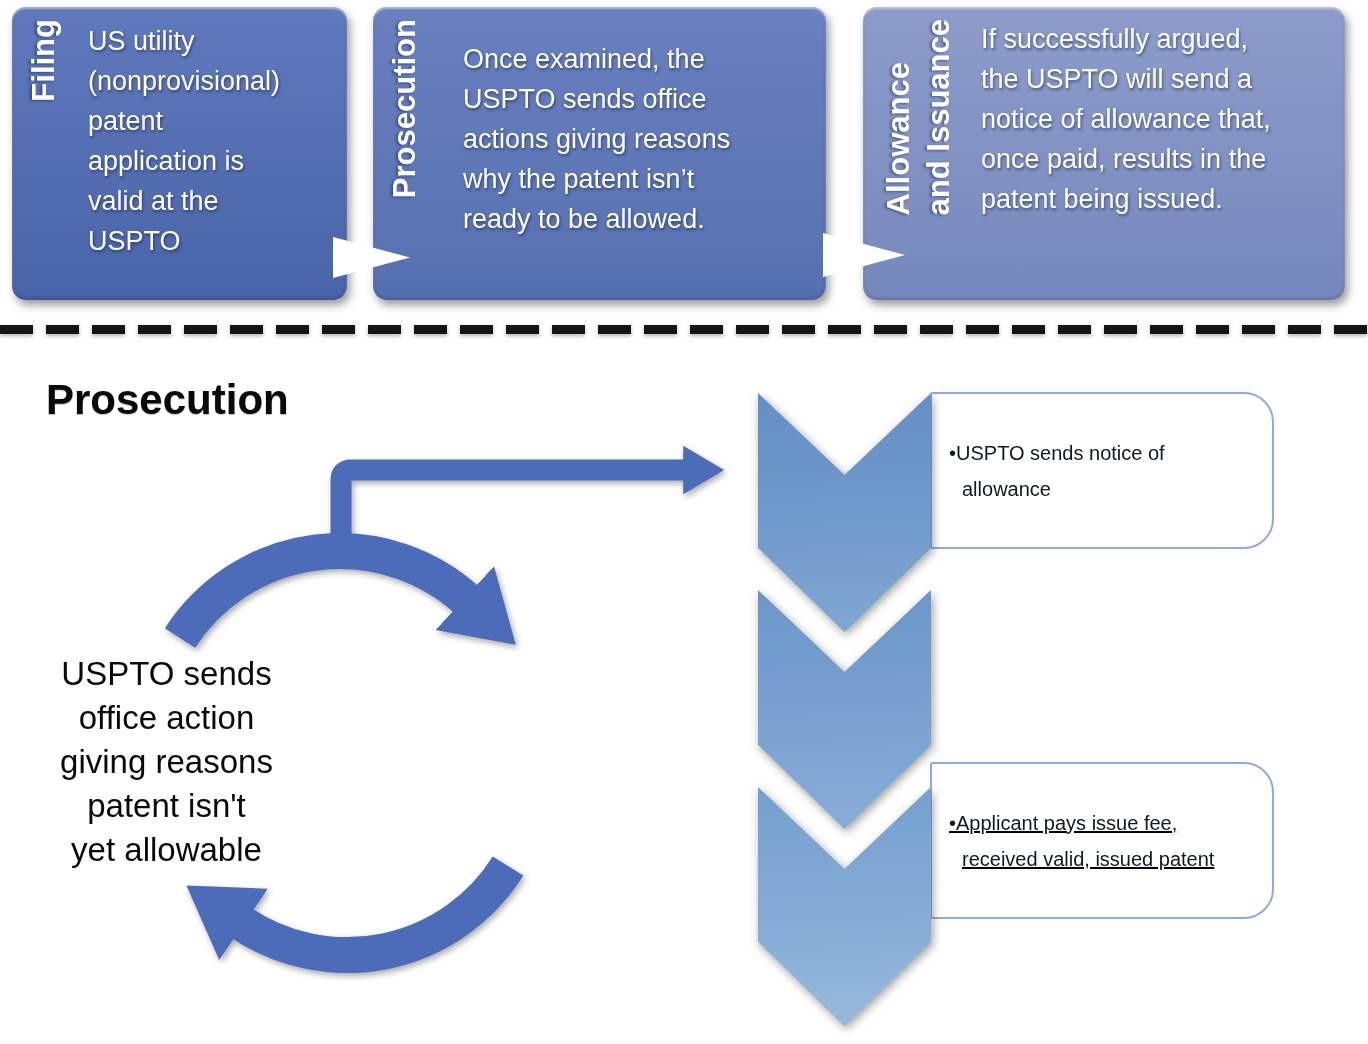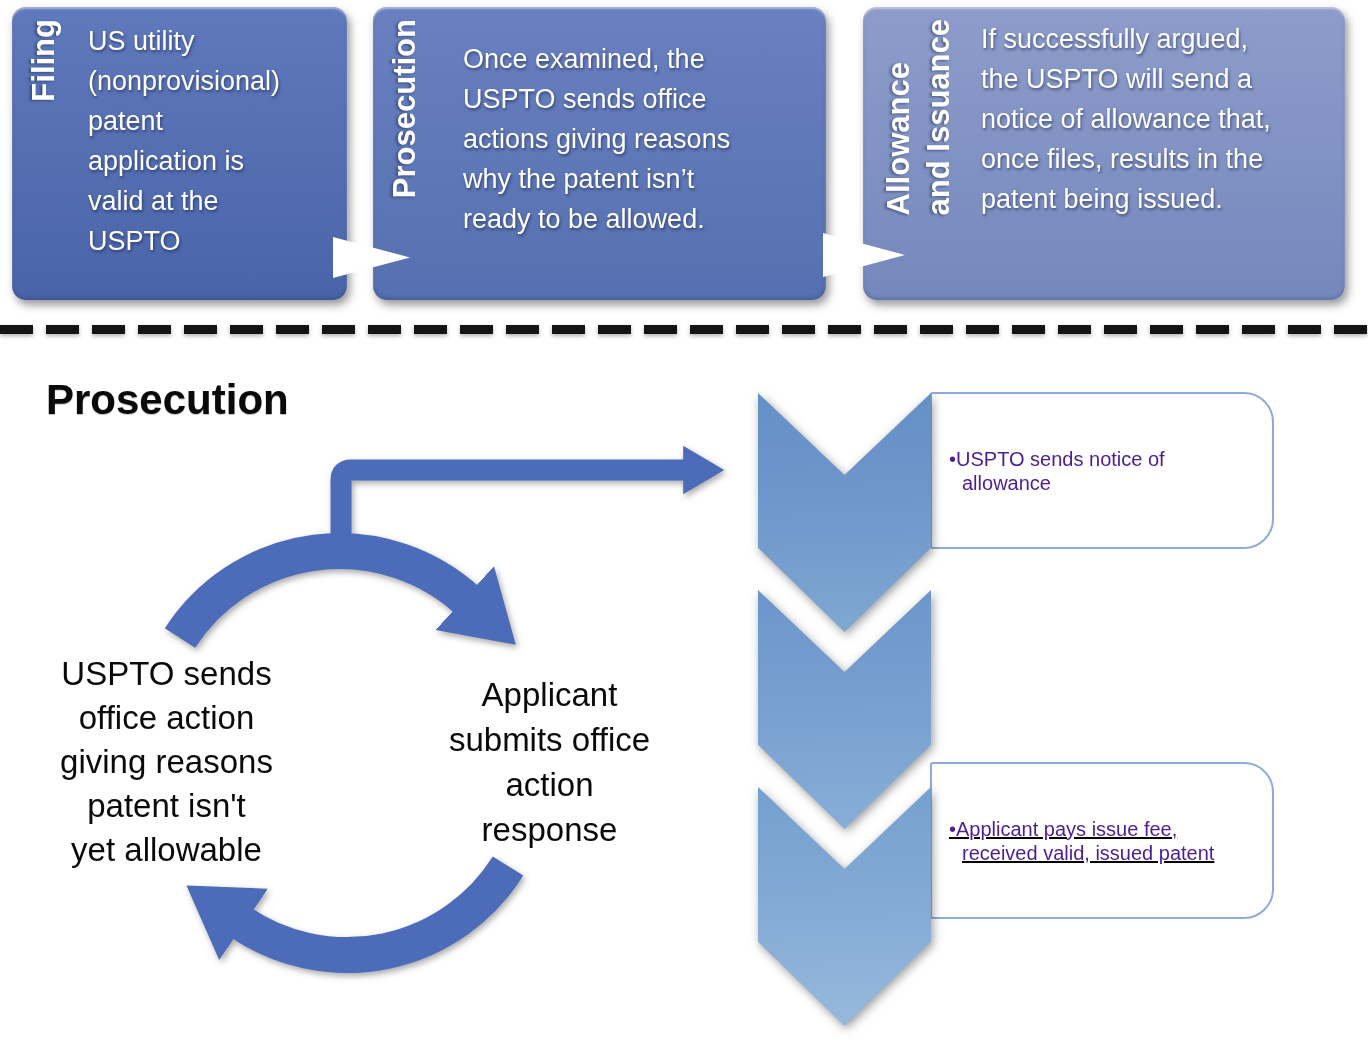--- a/index.html
+++ b/index.html
@@ -41,21 +41,21 @@
   .arrows-svg{position:absolute;left:0;top:0;filter:drop-shadow(2px 3px 3px rgba(40,40,40,.4));}
   .cycle-text{position:absolute;color:var(--text-dark,#0a0a0a);font-size:33px;line-height:44px;
               text-align:center;white-space:pre-line;}
   .cycle-text.left{left:24px;top:652px;width:285px;}
   .cycle-text.center{left:407px;top:672px;width:285px;font-size:33px;line-height:45px;}
 
   
   .outcome-box{position:absolute;left:930px;width:344px;height:157px;background:#fff;
                border:2px solid var(--outcome-border,#8faadc);border-radius:3px 30px 30px 3px;
                box-sizing:border-box;display:flex;align-items:center;}
-  .outcome-box .btxt{font-size:20px;line-height:24px;color:#4c1d95;white-space:pre-line;
+  .outcome-box .btxt{font-size:20px;line-height:36px;color:#0f172a;white-space:pre-line;
                      padding:0 6px 0 30px;text-indent:-13px;}
   .ob-1{top:392px;}.ob-2{top:589px;}.ob-3{top:762px;text-decoration:underline;}
   .chev-wrap{position:absolute;left:758px;width:173px;height:239px;
              filter:drop-shadow(2px 3px 5px rgba(60,60,60,.5));}
   .chev{width:100%;height:100%;clip-path:polygon(0 0,50% 34.3%,100% 0,100% 64.8%,50% 100%,0 64.8%);}
   .cw-1{top:393px;}.cw-2{top:590px;}.cw-3{top:787px;}
   .cw-1 .chev{background:linear-gradient(178deg,#6590c6 0%,#6e97cb 45%,#7fa8d3 100%);}
   .cw-2 .chev{background:linear-gradient(178deg,#6c96ca 0%,#779fd0 45%,#88aed7 100%);}
   .cw-3 .chev{background:linear-gradient(178deg,#74a0cf 0%,#82a9d4 45%,#97b9dd 100%);}
 </style>
@@ -80,21 +80,21 @@
 actions giving reasons
 why the patent isn’t
 ready to be allowed.</div>
   </div>
   <div class="stage stage-3">
     <div class="vlabel">Allowance
 and Issuance</div>
     <div class="stage-text">If successfully argued,
 the USPTO will send a
 notice of allowance that,
-once files, results in the
+once paid, results in the
 patent being issued.</div>
   </div>
   <div class="flow-arrow a1"></div>
   <div class="flow-arrow a2"></div>
 
   <div class="divider"></div>
 
   <div class="heading">Prosecution</div>
 
   <svg class="arrows-svg" width="1368" height="1044" viewBox="0 0 1368 1044">
@@ -111,24 +111,20 @@
       <path d="M180 638 A190 190 0 0 1 468 601" stroke-width="36" marker-end="url(#ahL)"></path>
       <path d="M508 866 A190 190 0 0 1 240 922" stroke-width="36" marker-end="url(#ahL)"></path>
     </g>
   </svg>
 
   <div class="cycle-text left">USPTO sends
 office action
 giving reasons
 patent isn't
 yet allowable</div>
-  <div class="cycle-text center">Applicant
-submits office
-action
-response</div>
 
   <div class="outcome-box ob-1">
     <div class="btxt">•USPTO sends notice of
 allowance</div>
   </div>
   <div class="outcome-box ob-3">
     <div class="btxt">•Applicant pays issue fee,
 received valid, issued patent</div>
   </div>
 

